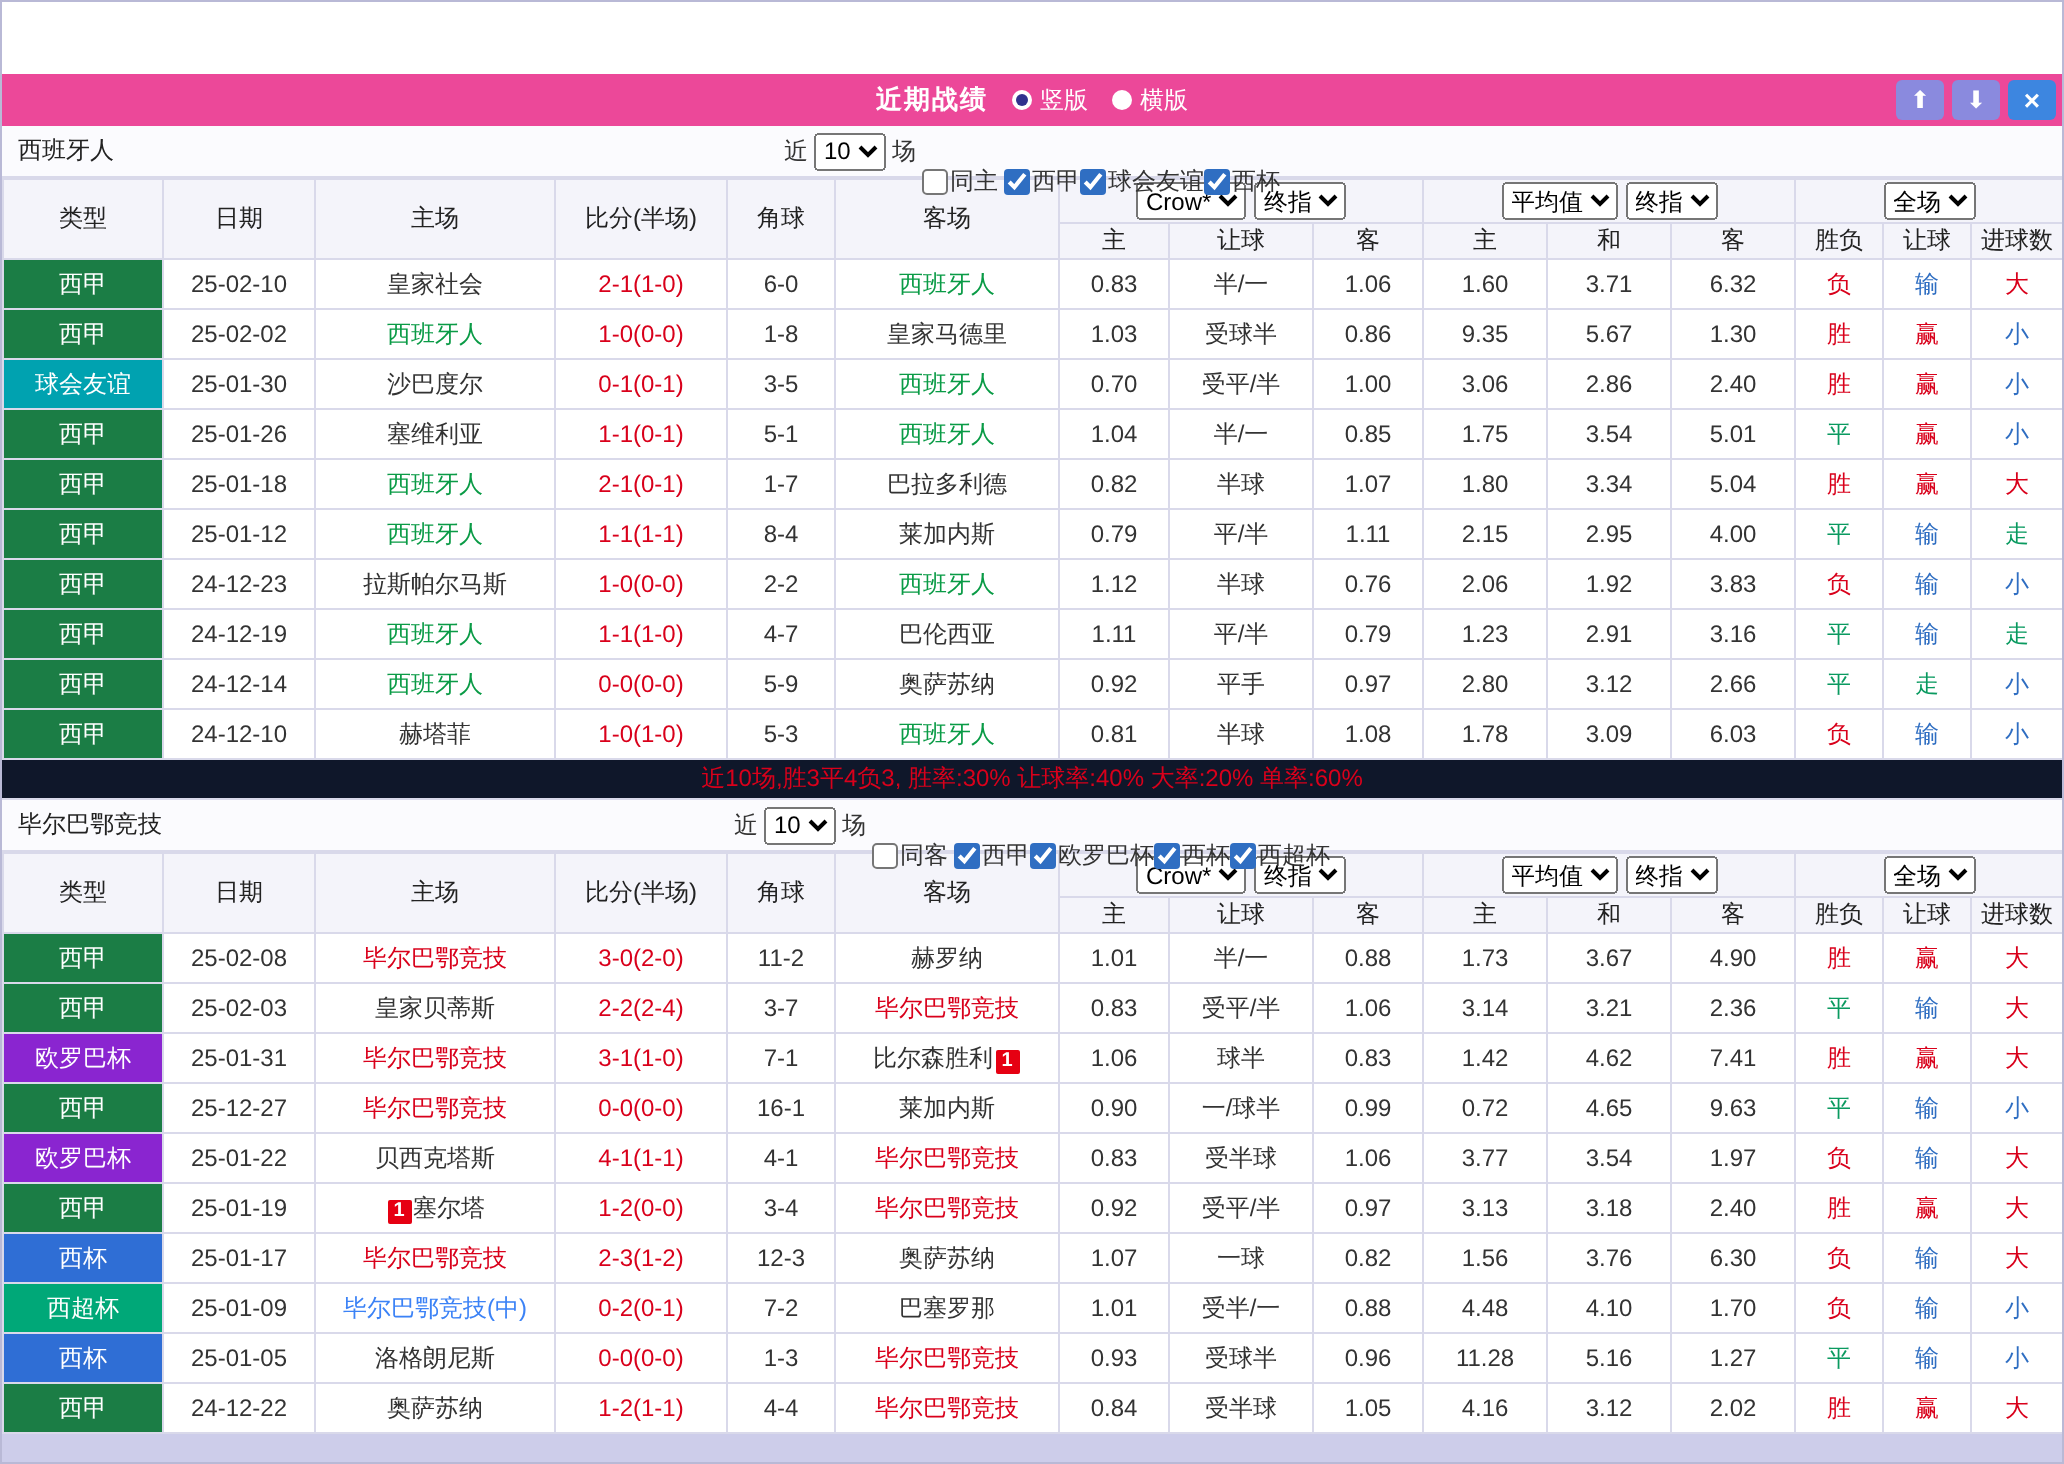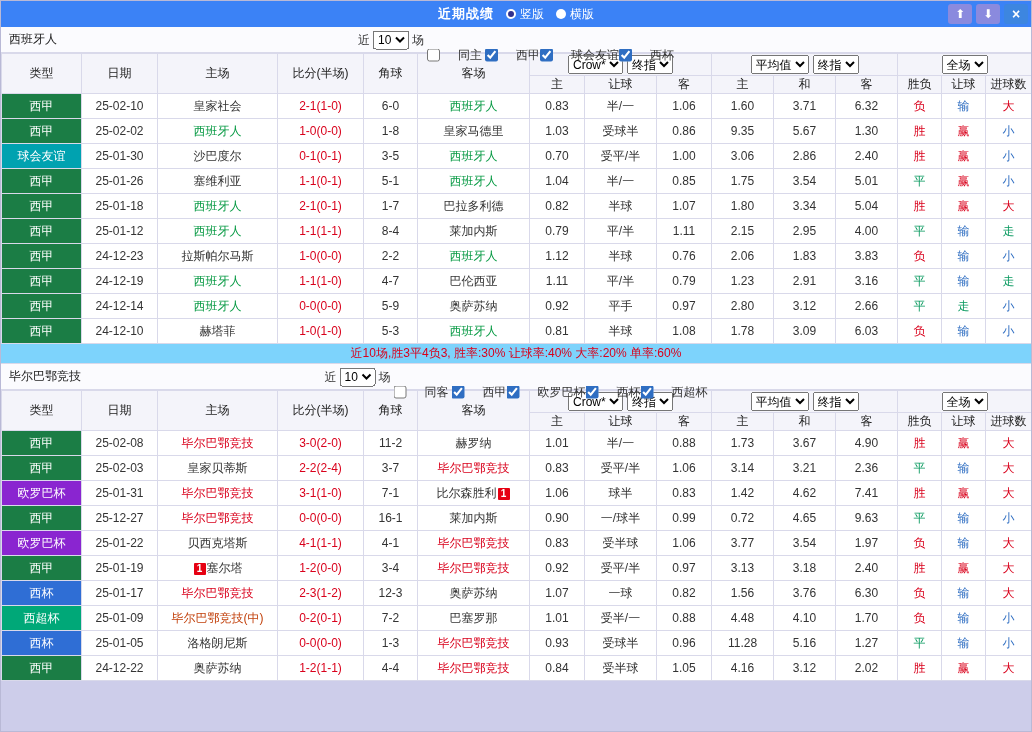--- a/index.html
+++ b/index.html
@@ -1,49 +1,49 @@
 <!DOCTYPE html>
 <html><head>
 <meta charset="utf-8">
 <style>
   *{margin:0;padding:0;box-sizing:border-box;}
   body{font-family:"Liberation Sans","DejaVu Sans",sans-serif;font-size:12px;color:#333;background:#fff;width:1032px;}
   .window{width:1032px;height:732px;border:1px solid #b9b9d6;display:flex;flex-direction:column;overflow:hidden;background:#fff;}
 
   
-  .titlebar{flex:0 0 26px;height:26px;background:#3b82f6;position:relative;color:#fff;}
+  .titlebar{flex:0 0 26px;height:26px;background:#ec4899;position:relative;color:#fff;margin-top:36px;}
   .title-center{position:absolute;left:50%;top:50%;transform:translate(-50%,-50%);display:flex;align-items:center;gap:12px;white-space:nowrap;}
   .window-title{font-weight:bold;font-size:13px;letter-spacing:1px;}
   .radio-opt{display:inline-flex;align-items:center;gap:4px;cursor:pointer;}
   .radio{width:10px;height:10px;border-radius:50%;background:#fff;position:relative;display:inline-block;}
   .radio.checked::after{content:"";position:absolute;left:2px;top:2px;width:6px;height:6px;background:#31318e;border-radius:50%;}
   .win-btns{position:absolute;right:3px;top:3px;display:flex;gap:4px;}
   .wbtn{width:24px;height:20px;border:none;border-radius:3px;background:#8a8ade;color:#fff;font-size:12px;line-height:20px;text-align:center;cursor:pointer;font-family:inherit;padding:0;}
   .wbtn.close{background:#3d86e0;font-size:14px;font-weight:bold;}
 
   
   .section-head{flex:0 0 26px;height:26px;position:relative;display:flex;align-items:center;background:#fbfbfe;border-bottom:1px solid #d9d9ea;}
   .team-name{padding-left:8px;color:#222;}
   .filters{position:absolute;left:50%;top:50%;transform:translate(-50%,-50%);display:flex;align-items:center;gap:3px;white-space:nowrap;color:#333;}
   .filters select{height:19px;font-size:12px;font-family:inherit;}
-  .chk{display:inline-flex;align-items:center;gap:18px;cursor:pointer;margin-top:31px;}
+  .chk{display:inline-flex;align-items:center;gap:1px;cursor:pointer;margin-top:31px;}
   .chk input{width:13px;height:13px;margin:0;accent-color:#2f6ec2;}
 
   
   table{border-collapse:collapse;table-layout:fixed;width:1030px;flex:0 0 auto;}
   th,td{border:1px solid #d9d9ea;text-align:center;white-space:nowrap;overflow:hidden;padding:0 1px;}
   thead th{background:#f4f4fa;font-weight:normal;color:#222;}
   tr.groups th{height:22px;}
   tr.subcols th{height:18px;}
   .sel-th select{height:19px;font-size:12px;font-family:inherit;margin:0 2px;max-width:76px;}
   tbody td{height:25px;background:#fff;}
   .type-cell{color:#fff;}
   .score-cell{color:#d9001b;}
   .badge{display:inline-block;width:12px;height:12px;line-height:12px;background:#e60012;color:#fff;font-size:10px;text-align:center;margin:0 1px;border-radius:1px;font-weight:bold;}
-  .summary{flex:0 0 20px;height:20px;display:flex;align-items:center;justify-content:center;color:#d9001b;border-bottom:1px solid #d9d9ea;background:#7dd3fc;}
+  .summary{flex:0 0 20px;height:20px;display:flex;align-items:center;justify-content:center;color:#d9001b;border-bottom:1px solid #d9d9ea;background:#0f172a;}
   .bottom-strip{flex:1 1 auto;background:#cdcdea;}
 </style>
 </head>
 <body>
 
 <div class="window">
 
   <div class="titlebar">
     <div class="title-center">
       <span class="window-title">近期战绩</span>
@@ -241,21 +241,21 @@
           <td class="type-cell" style="background: rgb(27, 125, 69);">西甲</td>
           <td>24-12-23</td>
           <td class="team-cell">拉斯帕尔马斯</td>
           <td class="score-cell">1-0(0-0)</td>
           <td>2-2</td>
           <td class="team-cell" style="color: rgb(10, 155, 70);">西班牙人</td>
           <td>1.12</td>
           <td>半球</td>
           <td>0.76</td>
           <td>2.06</td>
-          <td>1.83</td>
+          <td>1.92</td>
           <td>3.83</td>
           <td class="result-cell" style="color: rgb(217, 0, 27);">负</td>
           <td class="result-cell" style="color: rgb(47, 110, 194);">输</td>
           <td class="result-cell" style="color: rgb(47, 110, 194);">小</td>
         </tr>
         <tr>
           <td class="type-cell" style="background: rgb(27, 125, 69);">西甲</td>
           <td>24-12-19</td>
           <td class="team-cell" style="color: rgb(10, 155, 70);">西班牙人</td>
           <td class="score-cell">1-1(1-0)</td>
@@ -499,21 +499,21 @@
           <td>1.56</td>
           <td>3.76</td>
           <td>6.30</td>
           <td class="result-cell" style="color: rgb(217, 0, 27);">负</td>
           <td class="result-cell" style="color: rgb(47, 110, 194);">输</td>
           <td class="result-cell" style="color: rgb(217, 0, 27);">大</td>
         </tr>
         <tr>
           <td class="type-cell" style="background: rgb(0, 168, 120);">西超杯</td>
           <td>25-01-09</td>
-          <td class="team-cell" style="color: #c2410c;">毕尔巴鄂竞技(中)</td>
+          <td class="team-cell" style="color: #3b82f6;">毕尔巴鄂竞技(中)</td>
           <td class="score-cell">0-2(0-1)</td>
           <td>7-2</td>
           <td class="team-cell">巴塞罗那</td>
           <td>1.01</td>
           <td>受半/一</td>
           <td>0.88</td>
           <td>4.48</td>
           <td>4.10</td>
           <td>1.70</td>
           <td class="result-cell" style="color: rgb(217, 0, 27);">负</td>

